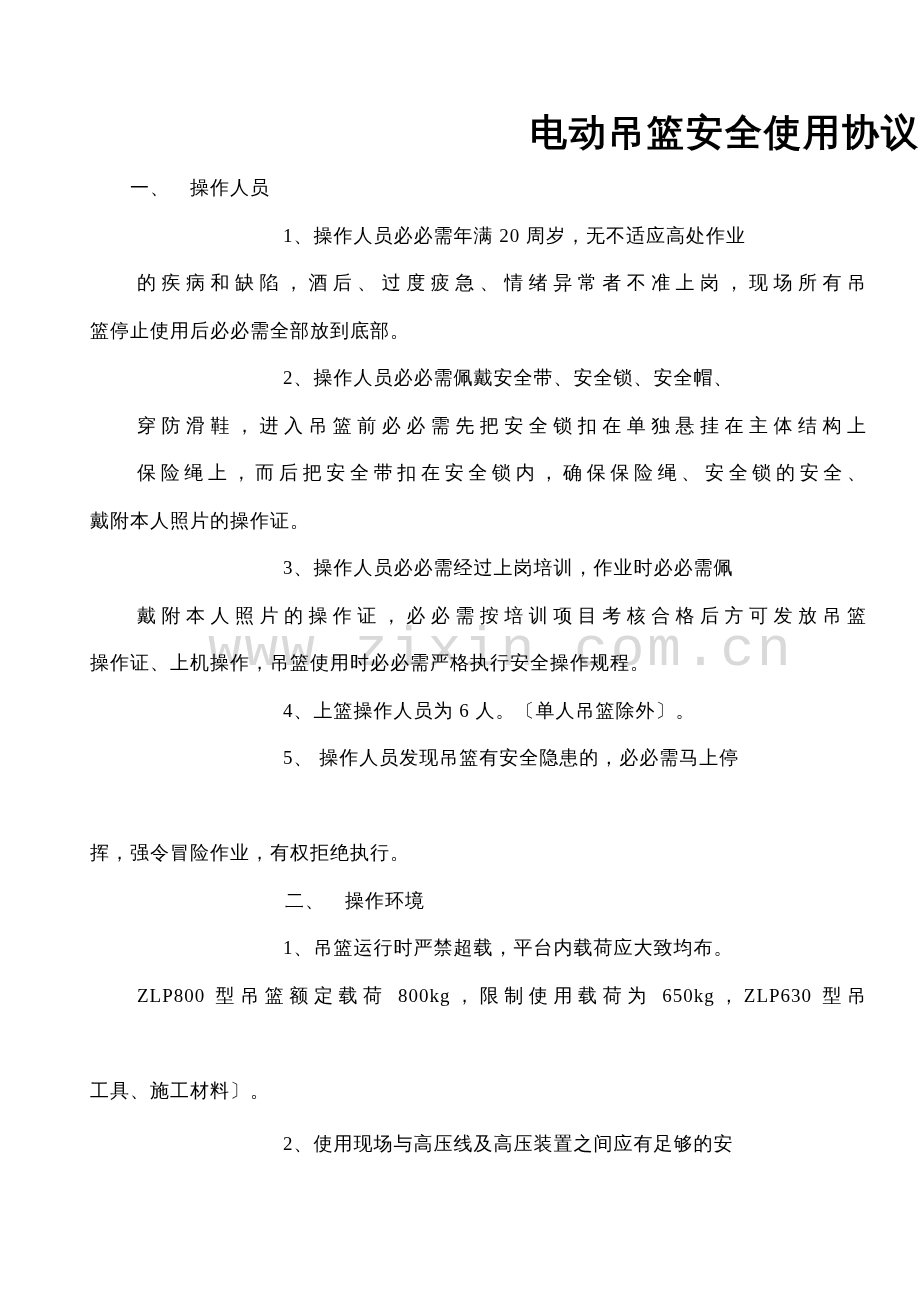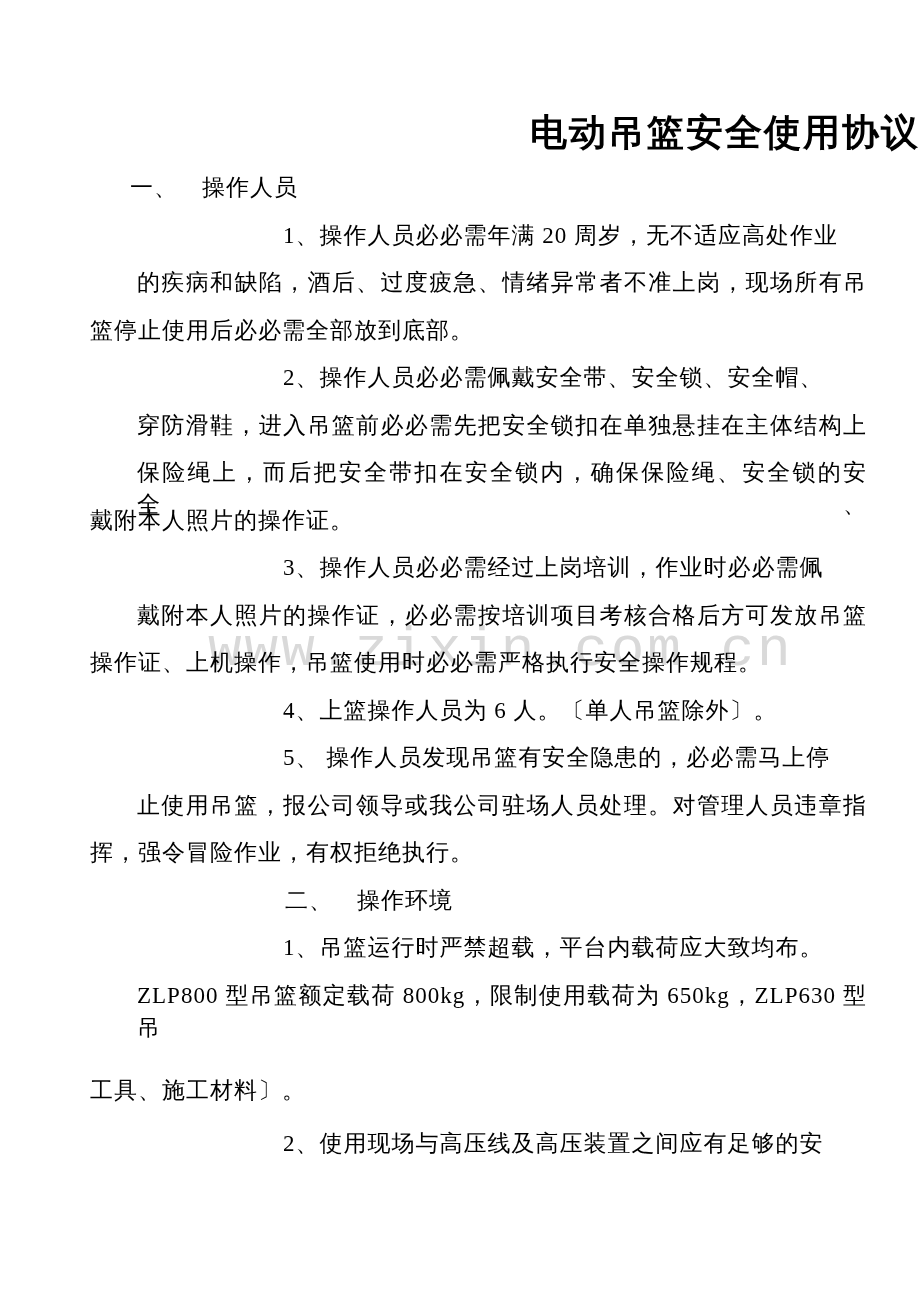--- a/index.html
+++ b/index.html
@@ -26,21 +26,21 @@
     top:618px;left:208px;
     font-size:56px;
     letter-spacing:3px;
     color:#d9d9d9;
     font-family:Liberation Mono, monospace;
     z-index:1;
     user-select:none;
   }
   .line{
     position:absolute;
-    font-size:23px;
+    font-size:19px;
     line-height:32px;
     letter-spacing:1px;
     z-index:2;
     white-space:pre;
   }
   .l-body{left:90px;}
   .l-item{left:283px;}
   .l-sec1{left:130px;}
   .l-sec2{left:285px;}
   .l-just{
@@ -72,21 +72,20 @@
   <div class="line l-just" style="top:457px">保险绳上，而后把安全带扣在安全锁内，确保保险绳、安全锁的安全、</div>
   <div class="line l-body" style="top:505px">戴附本人照片的操作证。</div>
 
   <div class="line l-item" style="top:552px">3、操作人员必必需经过上岗培训，作业时必必需佩</div>
   <div class="line l-just" style="top:600px">戴附本人照片的操作证，必必需按培训项目考核合格后方可发放吊篮</div>
   <div class="line l-body" style="top:647px">操作证、上机操作，吊篮使用时必必需严格执行安全操作规程。</div>
 
   <div class="line l-item" style="top:695px">4、上篮操作人员为 6 人。〔单人吊篮除外〕。</div>
 
   <div class="line l-item" style="top:742px">5、 操作人员发现吊篮有安全隐患的，必必需马上停</div>
-  <div class="line l-just" style="top:790px">止使用吊篮，报公司领导或我公司驻场人员处理。对管理人员违章指</div>
   <div class="line l-body" style="top:837px">挥，强令冒险作业，有权拒绝执行。</div>
 
   <div class="line l-sec2" style="top:885px">二、　操作环境</div>
 
   <div class="line l-item" style="top:932px">1、吊篮运行时严禁超载，平台内载荷应大致均布。</div>
   <div class="line l-just" style="top:980px">ZLP800 型吊篮额定载荷 800kg，限制使用载荷为 650kg，ZLP630 型吊</div>
   <div class="line l-body" style="top:1075px">工具、施工材料〕。</div>
 
   <div class="line l-item" style="top:1128px">2、使用现场与高压线及高压装置之间应有足够的安</div>
 

